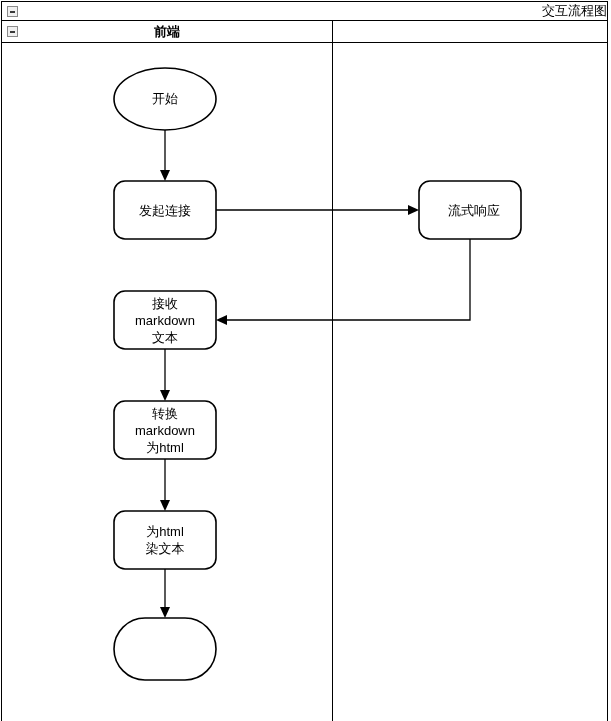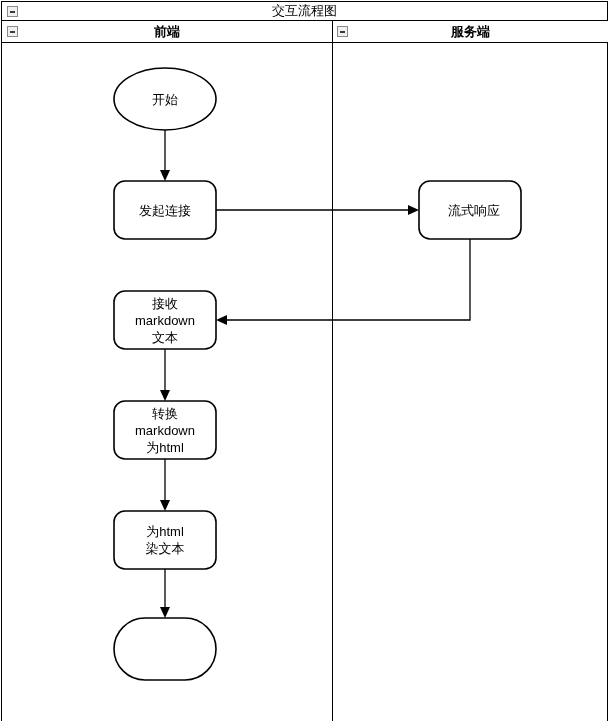--- a/index.html
+++ b/index.html
@@ -44,21 +44,21 @@
     box-sizing: border-box;
     border-bottom: 1.5px solid #000000;
     background: #ffffff;
   }
   .pool-title-text {
     position: absolute;
     left: 0;
     right: 0;
     top: 0;
     line-height: 18px;
-    text-align: center;
+    text-align: right;
     font-size: 13px;
     color: #000000;
     white-space: nowrap;
   }
 
   .lane-header-row {
     position: absolute;
     left: 0;
     top: 19px;
     width: 100%;
@@ -183,24 +183,20 @@
       <div class="pool-title-text">交互流程图</div>
     </div>
 
     <div class="lane-header-row">
 
       <div class="lane-header" style="left:0px; width:330px;">
         <div class="collapse-box" style="left:5px; top:5px;"></div>
         <div class="lane-header-text">前端</div>
       </div>
 
-      <div class="lane-header" style="left:330px; width:277px;">
-        <div class="collapse-box" style="left:5px; top:5px;"></div>
-        <div class="lane-header-text">服务端</div>
-      </div>
 
     </div>
 
     <div class="lane-divider" style="left:330px;"></div>
   </div>
 
   <svg id="shape-layer" viewBox="0 0 611 721">
 
     <g>
       <path class="edge-line" d="M165,130 L165,174"></path>
@@ -240,21 +236,21 @@
 
     <rect class="node-shape" x="114" y="291" width="102" height="58" rx="11" ry="11"></rect>
 
     <rect class="node-shape" x="114" y="401" width="102" height="58" rx="11" ry="11"></rect>
 
     <rect class="node-shape" x="114" y="511" width="102" height="58" rx="11" ry="11"></rect>
 
     <rect class="node-shape" x="114" y="618" width="102" height="62" rx="31" ry="31"></rect>
   </svg>
 
-  <div class="node-label" style="left:114px; top:68px; width:102px; height:62px;">开始</div>
+  <div class="node-label" style="left:114px; top:68px; width:102px; height:62px;font-family:Liberation Mono, monospace;">开始</div>
 
   <div class="node-label" style="left:114px; top:181px; width:102px; height:58px;">发起连接</div>
 
   <div class="node-label" style="left:419px; top:181px; width:110px; height:58px;">流式响应</div>
 
   <div class="node-label" style="left:114px; top:291px; width:102px; height:58px;">接收
 markdown
 文本</div>
 
   <div class="node-label" style="left:114px; top:401px; width:102px; height:58px;">转换

